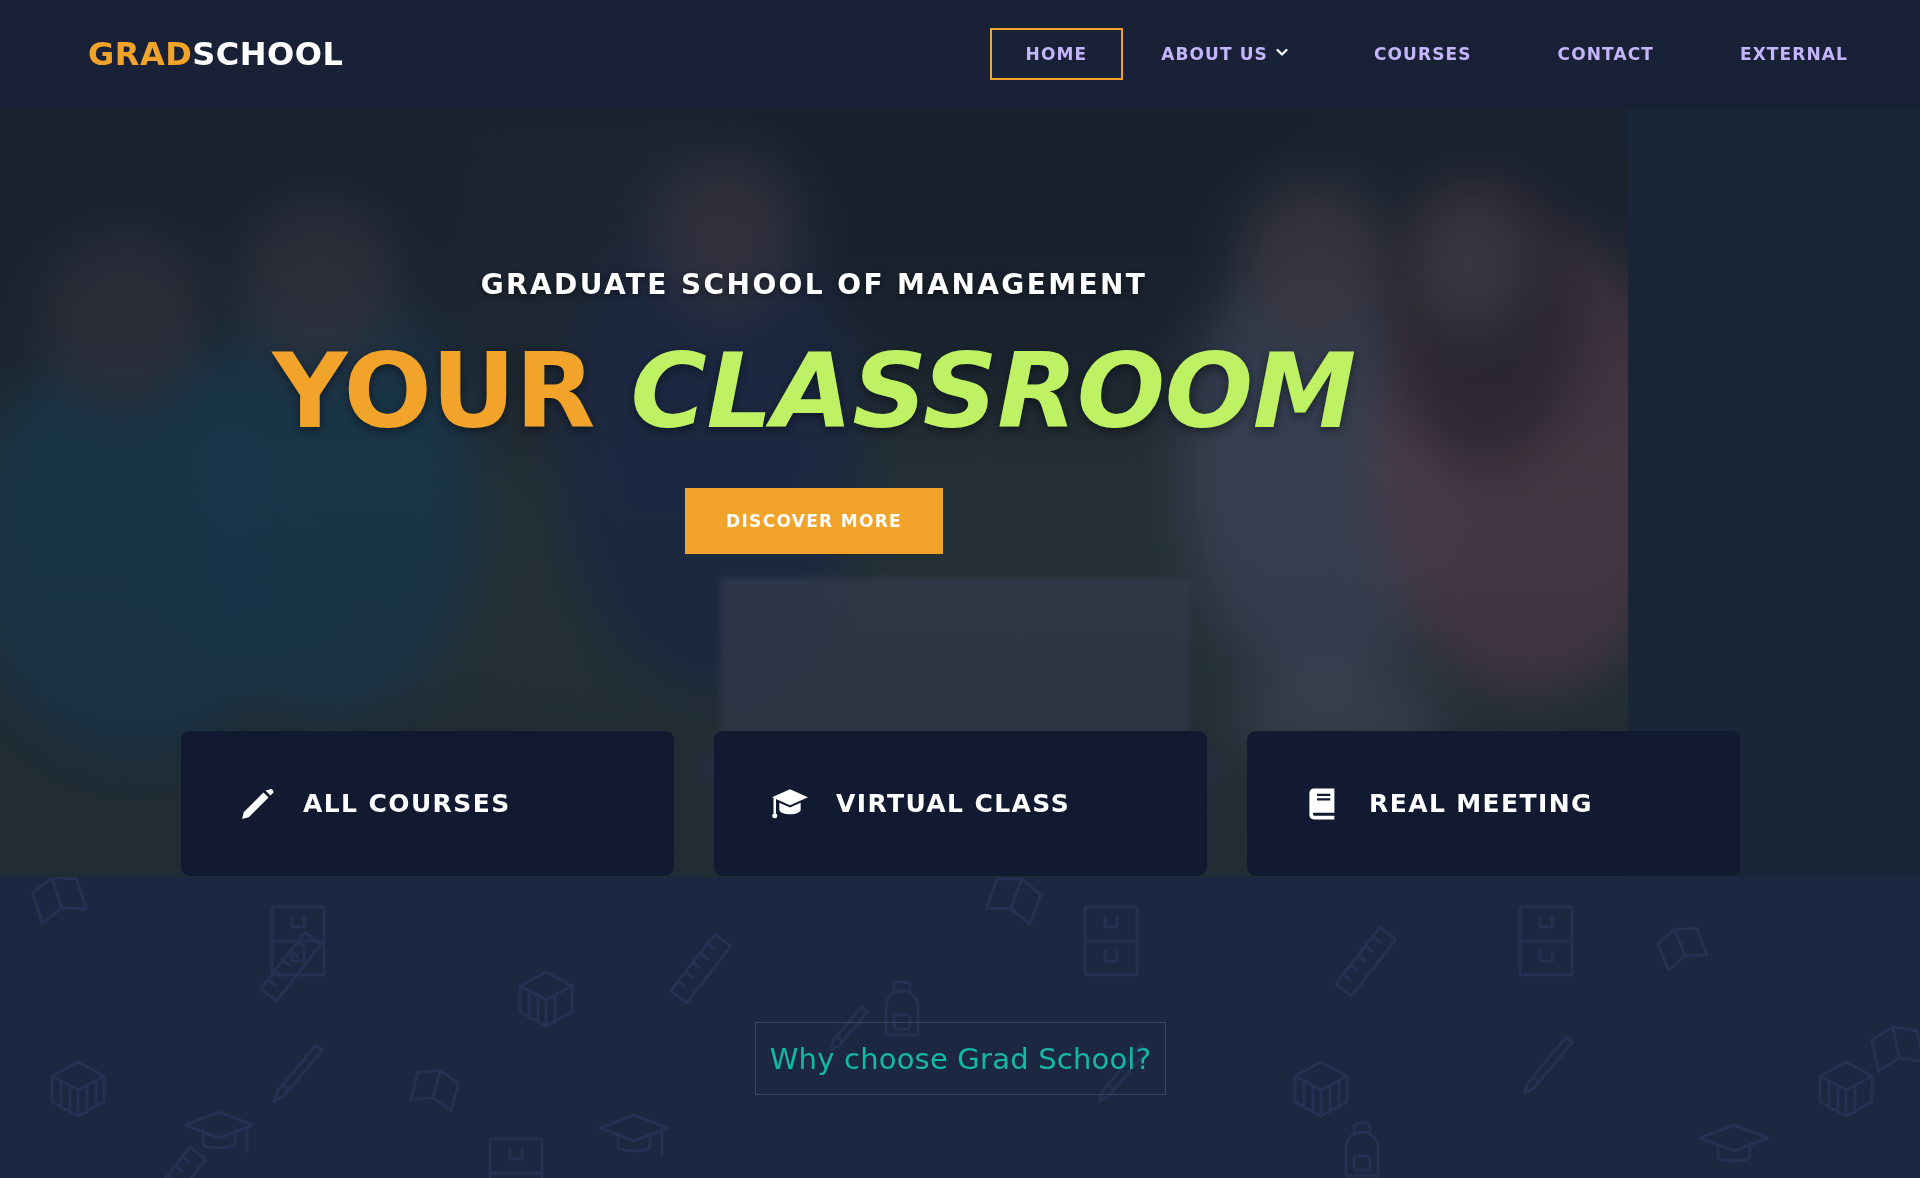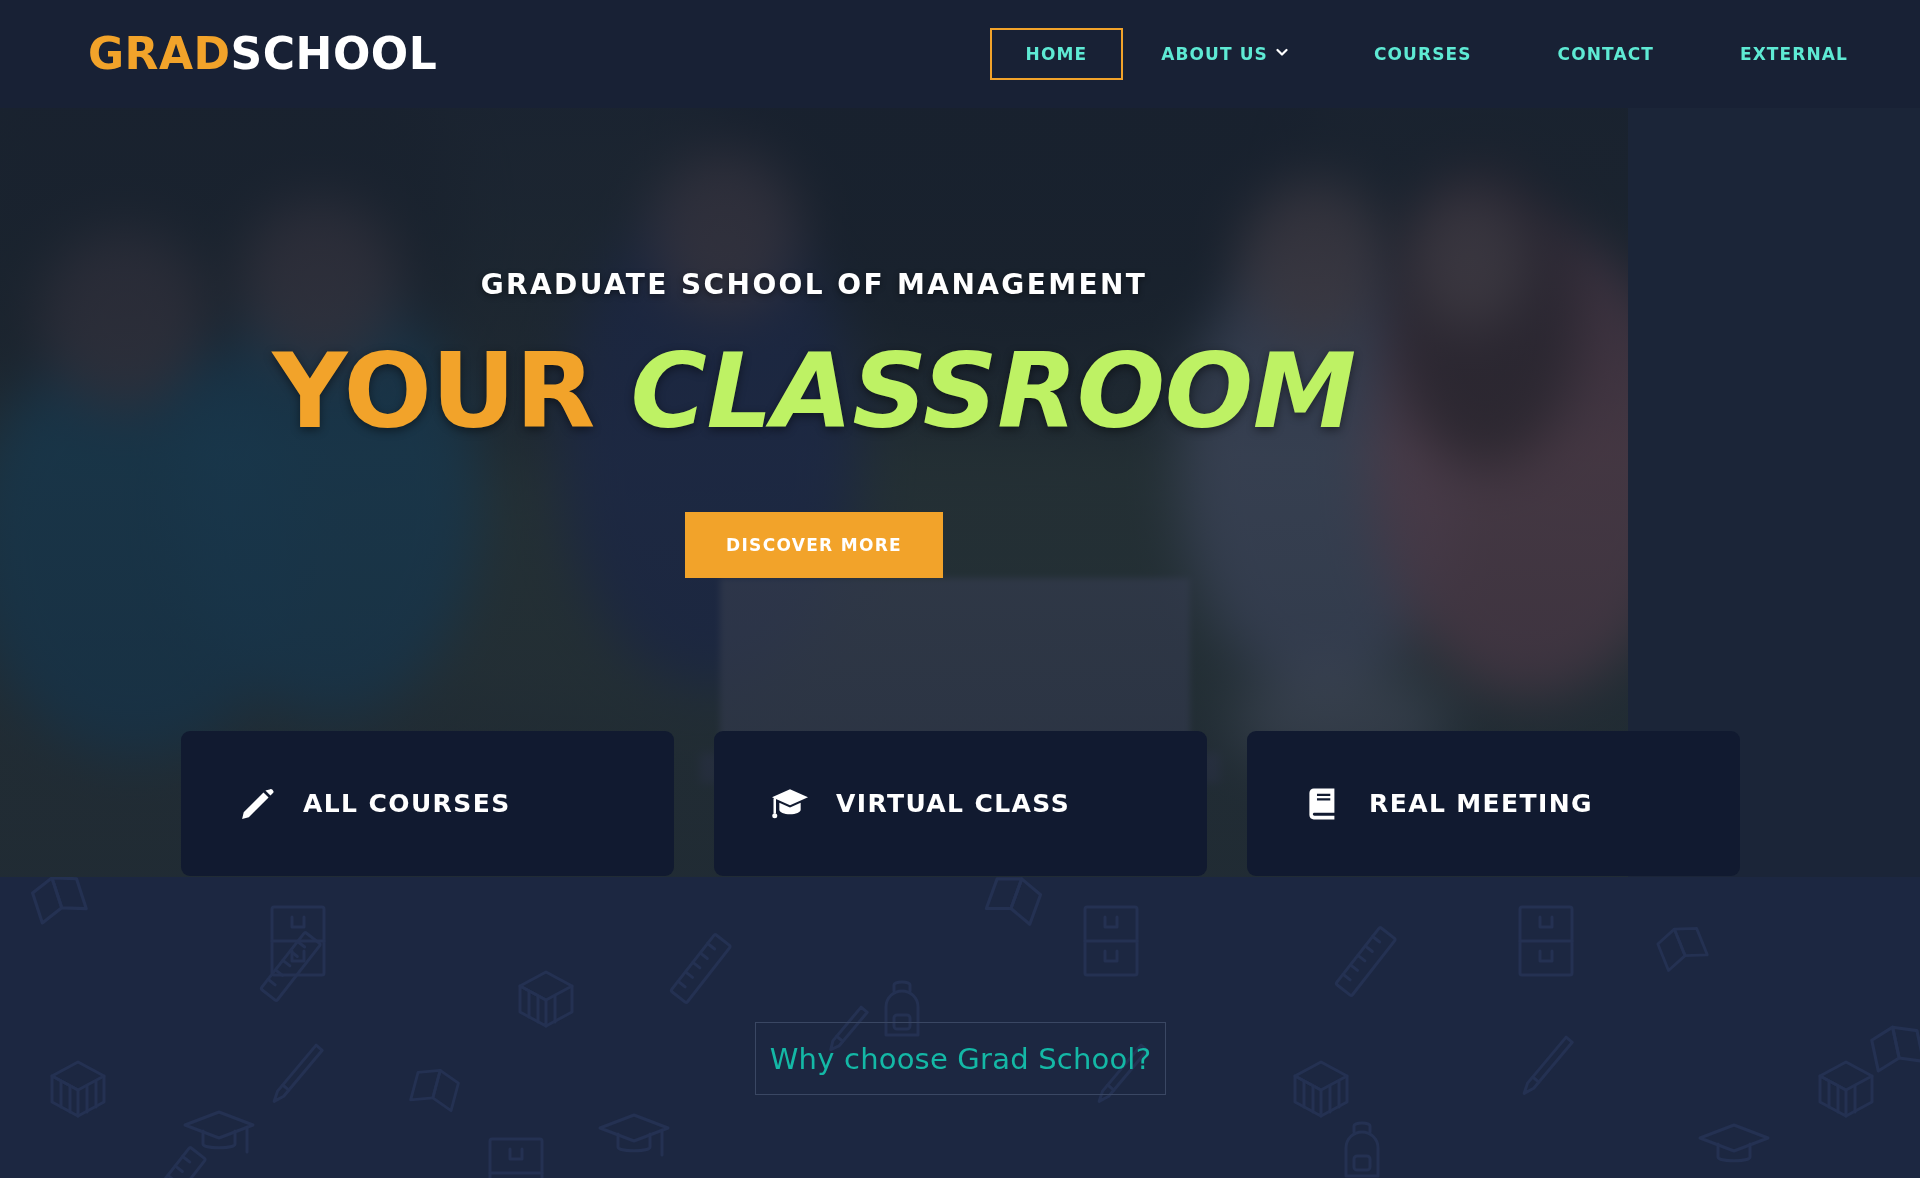--- a/index.html
+++ b/index.html
@@ -13,33 +13,33 @@
 
   
   .header {
     position:absolute; top:0; left:0; width:1920px; height:108px;
     background:#182135;
     display:flex; align-items:center;
     z-index:40;
   }
   .logo {
     margin-left:88px;
-    font-size:44px; font-weight:bold; letter-spacing:0.5px;
+    font-size:32px; font-weight:bold; letter-spacing:0.5px;
     line-height:1; white-space:nowrap;
     font-family:"DejaVu Sans", sans-serif;
   }
   .logo .lg-a { color:#f2a32a; }
   .logo .lg-b { color:#ffffff; }
 
   .nav {
     margin-left:auto; margin-right:50px;
     display:flex; align-items:center;
   }
   .nav-item {
-    color:#5eead4;
+    color:#c4b5fd;
     font-size:17px; font-weight:bold; letter-spacing:1.1px;
     text-transform:uppercase;
     padding:14px 22px;
     white-space:nowrap;
     display:flex; align-items:center; gap:8px;
     font-family:"DejaVu Sans", sans-serif;
   }
   .nav-item.active {
     border:2px solid #f2a32a;
     padding:14px 34px;
@@ -77,21 +77,21 @@
     font-size:104px; font-weight:bold; letter-spacing:-0.5px;
     line-height:1.05;
     text-transform:uppercase;
     font-family:"DejaVu Sans", sans-serif;
     text-shadow:0 3px 10px rgba(0,0,0,0.45);
     white-space:nowrap;
   }
   .hero-title .ht-a { color:#f2a32a; }
   .hero-title .ht-b { color:#bef264;font-style:italic; }
   .cta {
-    display:inline-block; margin-top:66px;
+    display:inline-block; margin-top:42px;
     background:#f2a32a; color:#ffffff;
     font-size:17px; font-weight:bold; letter-spacing:1.3px;
     text-transform:uppercase;
     padding:23px 41px;
     border:none; cursor:pointer;
     font-family:"DejaVu Sans", sans-serif;
   }
 
   
   .cards {

